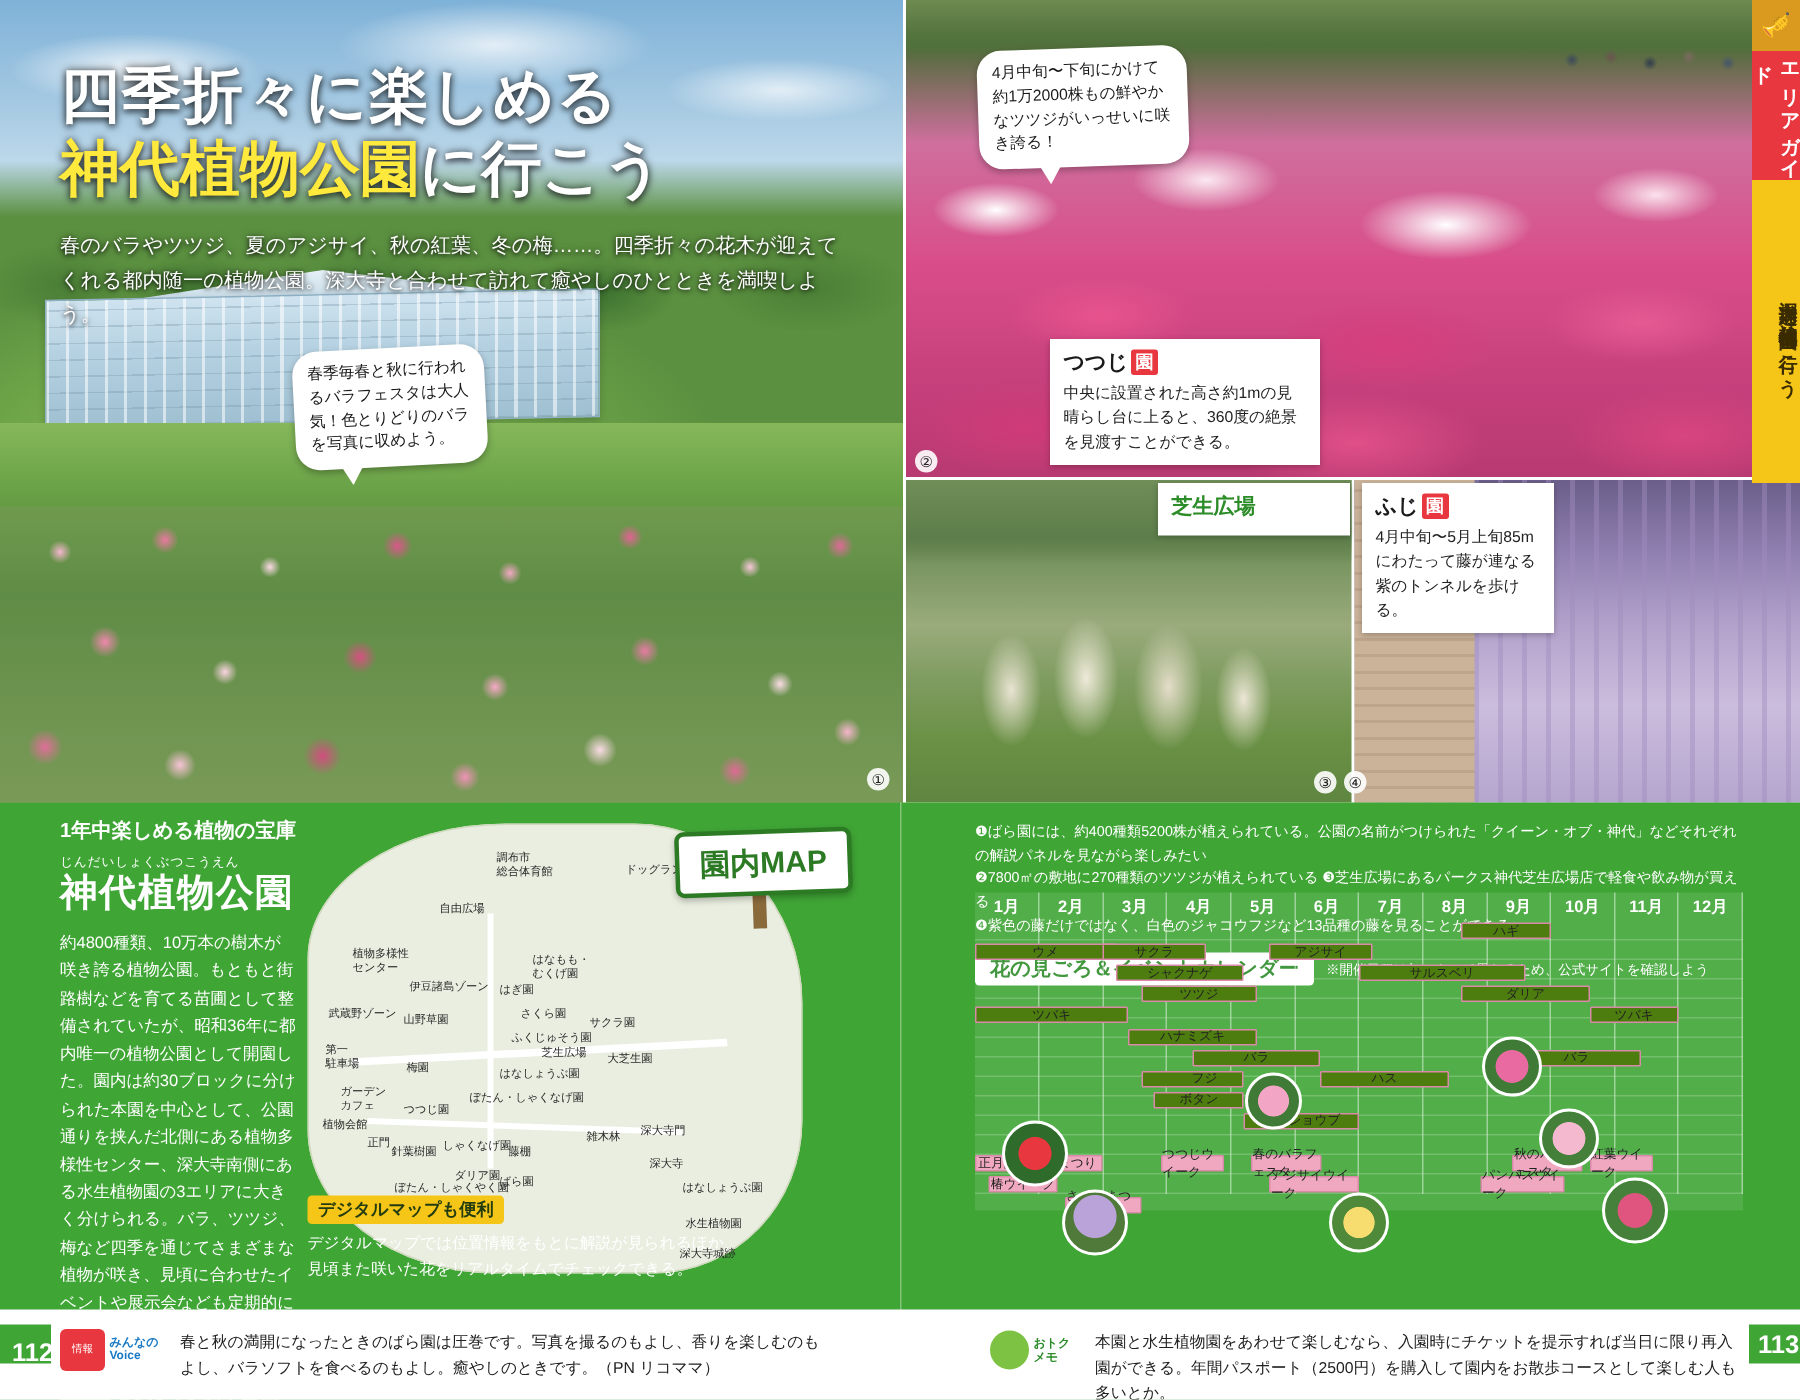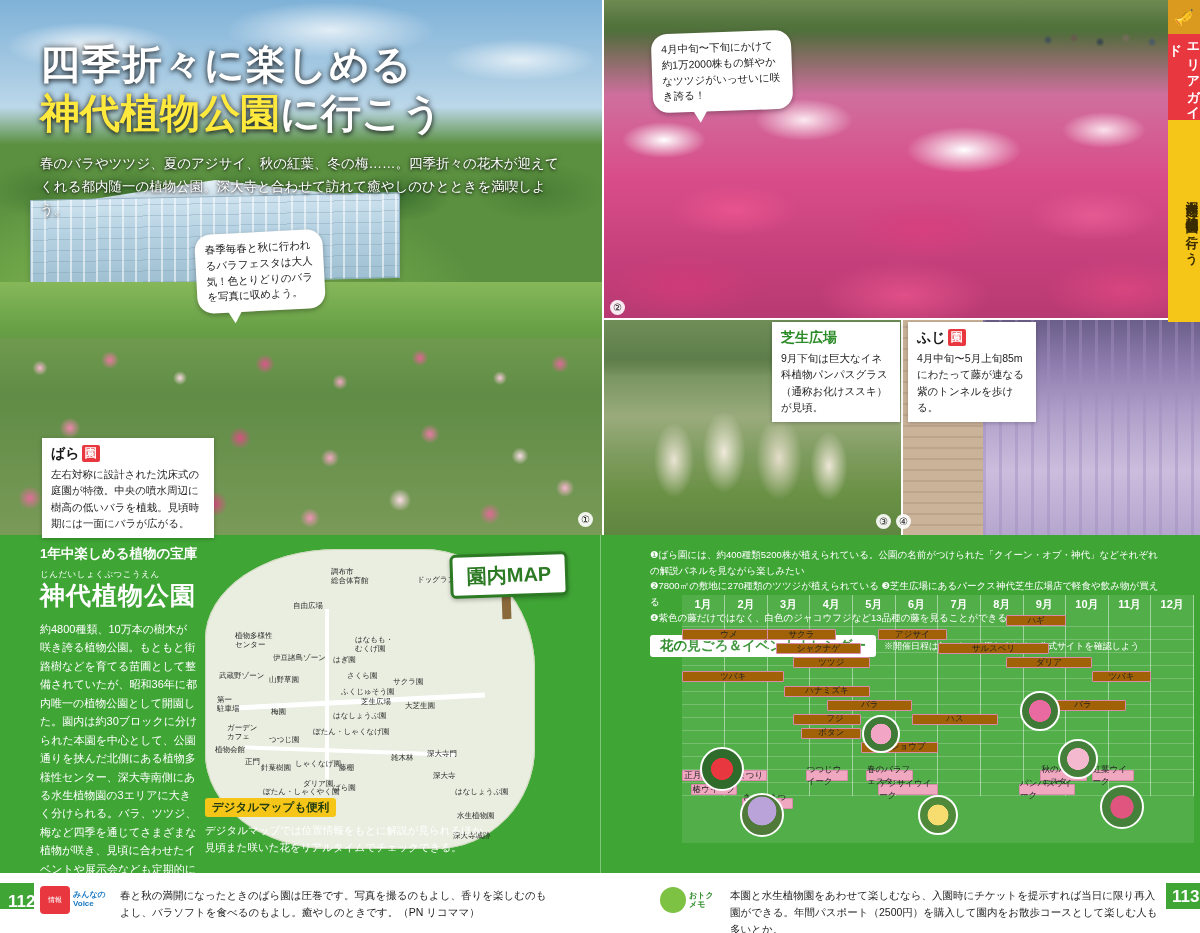--- a/index.html
+++ b/index.html
@@ -264,35 +264,34 @@
   .b-right { position:absolute; left:650px; top:12px; width:510px; color:#fff; }
   .notes { font-size:9.5px; line-height:1.65; }
   .cal-title-row { margin-top:10px; display:flex; align-items:center; gap:8px; }
   .cal-title {
     background:#fff; color:#2c8c28; font-size:13.5px; font-weight:bold;
     padding:2px 10px; border-radius:3px;
   }
   .cal-note { font-size:9px; color:#fff; }
 
   .calendar {
-    position:absolute; left:650px; top:60px; width:512px; height:248px;
+    position:absolute; left:650px; top:60px; width:512px; height:212px;
     background:rgba(255,255,255,.1);
-    margin-left:32px;
   }
   .cal-grid { width:100%; border-collapse:collapse; table-layout:fixed; }
   .cal-grid th {
     font-size:11px; color:#fff; font-weight:bold; height:18px;
     border-right:1px solid rgba(255,255,255,.45);
   }
   .cal-grid td {
     height:13px; border-right:1px solid rgba(255,255,255,.45);
     border-bottom:1px solid rgba(255,255,255,.2);
   }
   .bar {
-    position:absolute; height:11px; background:#a16207; border:1px solid #d98aa8;
+    position:absolute; height:11px; background:#4d7c0f; border:1px solid #d98aa8;
     font-size:8.5px; color:#222; display:flex; align-items:center;
     justify-content:center; border-radius:1px;
   }
   .bar.ev { background:#f0a8c0; }
   .cal-photo { position:absolute; border:2px solid #fff; border-radius:50%; }
 
   
   .footer { position:absolute; left:0; top:873px; width:1200px; height:60px; background:#fff; }
   .pagenum { position:absolute; font-size:17px; font-weight:bold; color:#fff; }
   .pagenum-box { position:absolute; width:34px; height:26px; background:#3fa535; }
@@ -346,27 +345,26 @@
     <div class="photo-shibafu"></div>
     <div class="photo-fuji">
       <div class="fuji-wall"></div>
     </div>
 
     <div class="photo-num" style="left:578px; top:512px;">①</div>
     <div class="photo-num" style="left:610px; top:300px;">②</div>
     <div class="photo-num" style="left:876px; top:514px;">③</div>
     <div class="photo-num" style="left:896px; top:514px;">④</div>
 
-    <div class="cap-box" id="cap-bara">
-      <div class="cap-title"><span>ばら</span><span class="mark">園</span></div>
-      <div class="cap-body">左右対称に設計された沈床式の庭園が特徴。中央の噴水周辺に樹高の低いバラを植栽。見頃時期には一面にバラが広がる。</div>
+    <div class="cap-box" id="cap-tsutsuji">
+      <div class="cap-title"><span>つつじ</span><span class="mark">園</span></div>
+      <div class="cap-body">中央に設置された高さ約1mの見晴らし台に上ると、360度の絶景を見渡すことができる。</div>
     </div>
     <div class="cap-box" id="cap-shibafu">
       <div class="cap-title"><span style="color:#2c8c28">芝生広場</span></div>
-      <div class="cap-body">9月下旬は巨大なイネ科植物パンパスグラス（通称お化けススキ）が見頃。</div>
     </div>
     <div class="cap-box" id="cap-fuji">
       <div class="cap-title"><span>ふじ</span><span class="mark">園</span></div>
       <div class="cap-body">4月中旬〜5月上旬85mにわたって藤が連なる紫のトンネルを歩ける。</div>
     </div>
 
     <div class="side-tab">
       <div class="side-tab-icon">🎺</div>
       <div class="side-tab-1">エリアガイド</div>
       <div class="side-tab-2">

